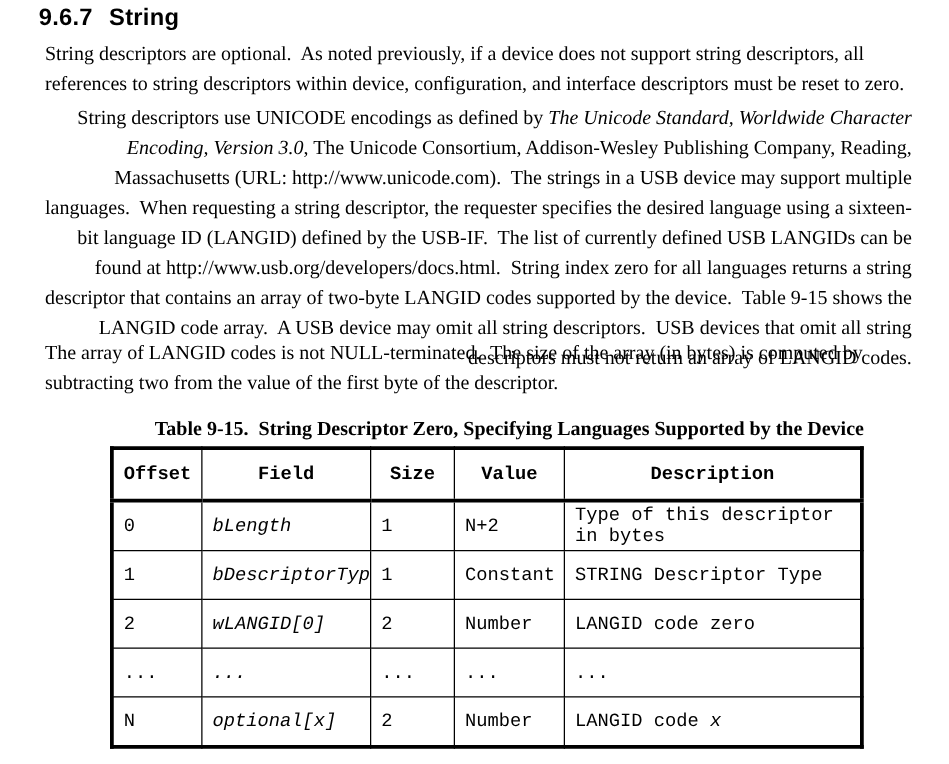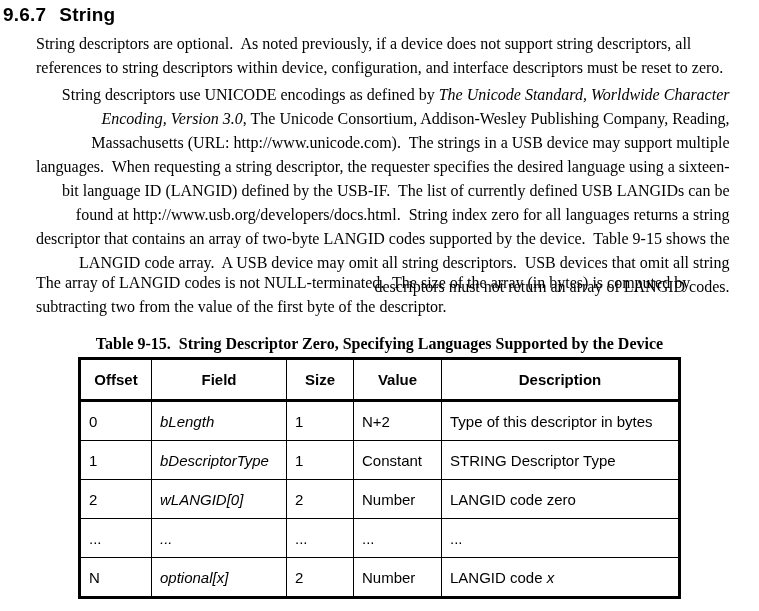--- a/index.html
+++ b/index.html
@@ -5,21 +5,21 @@
   html, body { margin: 0; padding: 0; }
   body {
     width: 759px;
     height: 611px;
     background: #ffffff;
     color: #000000;
     position: relative;
     overflow: hidden;
     font-family: "Liberation Serif", serif;
   }
-  .abs { position: absolute; }
+  .abs { position: absolute; margin-left: 28px; }
 
   
   .section-heading {
     top: 4px;
     left: 3px;
     font-family: "Liberation Sans", sans-serif;
     font-weight: bold;
     font-size: 19px;
     letter-spacing: 0.2px;
   }
@@ -47,26 +47,26 @@
     font-family: "Liberation Serif", serif;
     font-weight: bold;
     font-size: 16px;
     white-space: pre;
   }
 
   
   table.desc-table {
     position: absolute;
     top: 357px;
-    left: 78px;
+    left: 88px;
     width: 600px;
     border-collapse: collapse;
     table-layout: fixed;
     border: 3px solid #000000;
-    font-family: Liberation Sans, sans-serif;
+    font-family: Liberation Mono, monospace;
     font-size: 15px;
   }
   table.desc-table th {
     border: 1px solid #000000;
     border-bottom: 3px solid #000000;
     font-weight: bold;
     height: 39px;
     text-align: center;
     vertical-align: middle;
     padding: 0;

